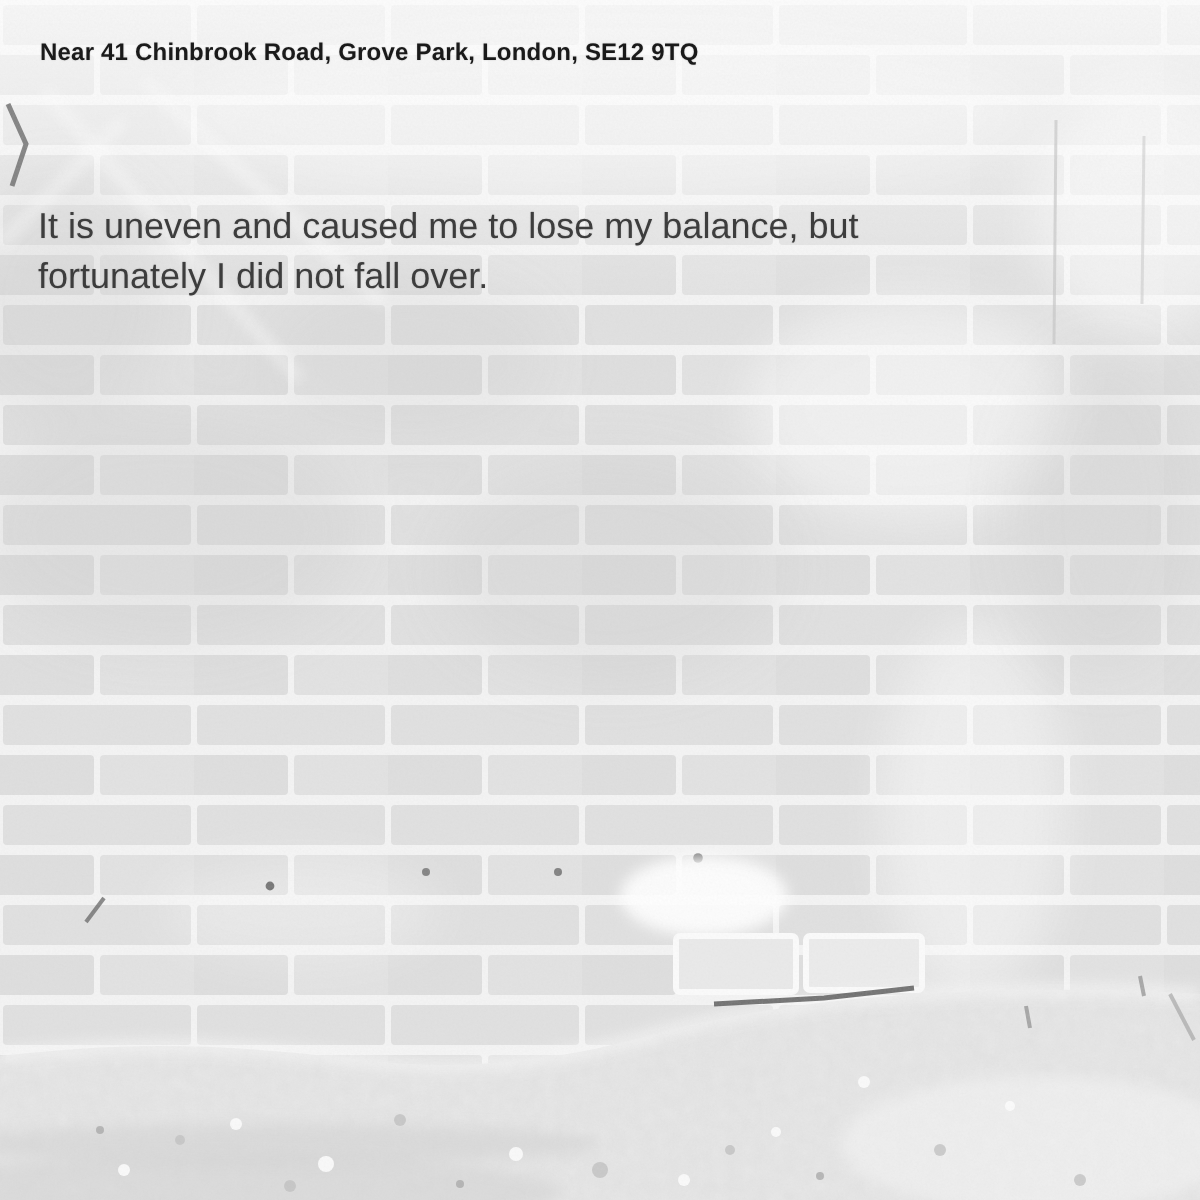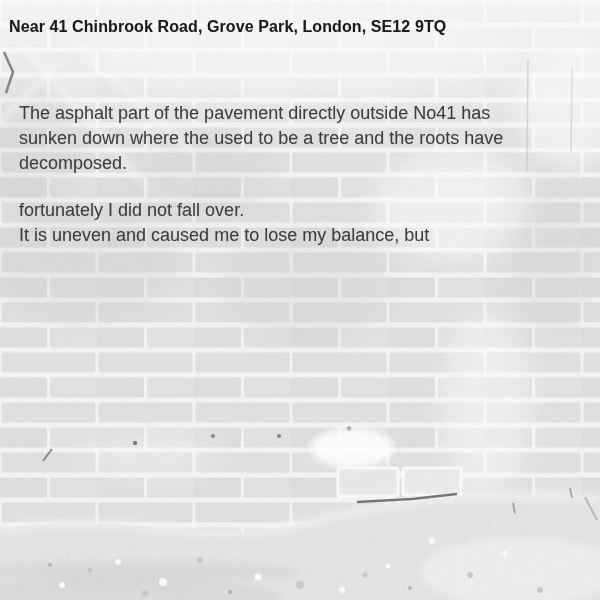--- a/index.html
+++ b/index.html
@@ -4,22 +4,22 @@
 <style>
   html,body{margin:0;padding:0;background:#fff;}
   .stage{
     position:relative;width:600px;height:600px;overflow:hidden;
     background:var(--photo-base,#ebebeb);
     font-family:"Liberation Sans",sans-serif;
   }
   .photo{position:absolute;left:0;top:0;width:600px;height:600px;display:block;}
   .overlay{position:absolute;left:0;top:0;width:600px;height:600px;}
   .title{
-    position:absolute;left:9px;top:14px;margin:0;
-    font-size:16px;line-height:25px;font-weight:bold;
+    position:absolute;left:20px;top:14px;margin:0;
+    font-size:12px;line-height:25px;font-weight:bold;
     color:var(--title-text,#1a1a1a);
     white-space:nowrap;letter-spacing:0.1px;
     text-shadow:0 0 1px rgba(0,0,0,0.18);
   }
   .body-text{
     position:absolute;left:19px;top:101px;
     font-size:18px;color:var(--body-text,#3d3d3d);
     text-shadow:0 0 1px rgba(40,40,40,0.15);
   }
   .para{margin:0 0 22px 0;}
@@ -164,24 +164,19 @@
     </g>
 
     <rect width="600" height="600" filter="url(#grain)" opacity="0.32"></rect>
   </svg>
 
   <div class="overlay">
     <h1 class="title">Near 41 Chinbrook Road, Grove Park, London, SE12 9TQ</h1>
 
     <div class="body-text">
       <p class="para">
-        <span class="line" style="display:block">The asphalt part of the pavement directly outside No41 has</span>
-        <span class="line" style="display:block">sunken down where the used to be a tree and the roots have</span>
-        <span class="line" style="display:block">decomposed.</span>
-      </p>
-      <p class="para">
+        <span class="line" style="display:block">It is uneven and caused me to lose my balance, but</span>
         <span class="line" style="display:block">fortunately I did not fall over.</span>
-        <span class="line" style="display:block">It is uneven and caused me to lose my balance, but</span>
       </p>
     </div>
   </div>
 
 </div>
 
 </body></html>

